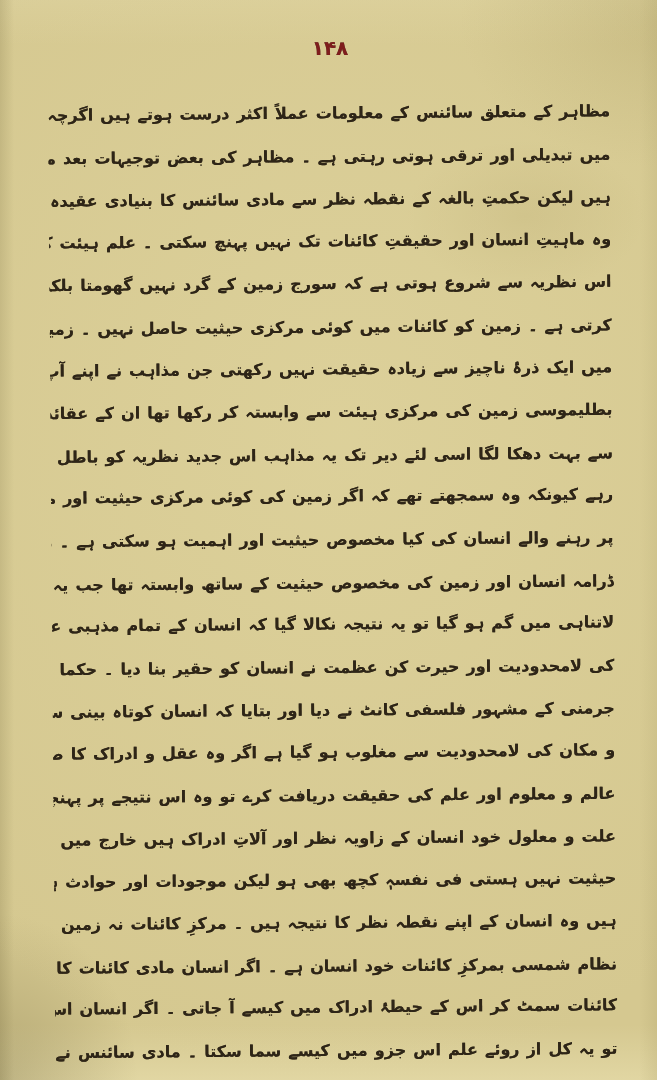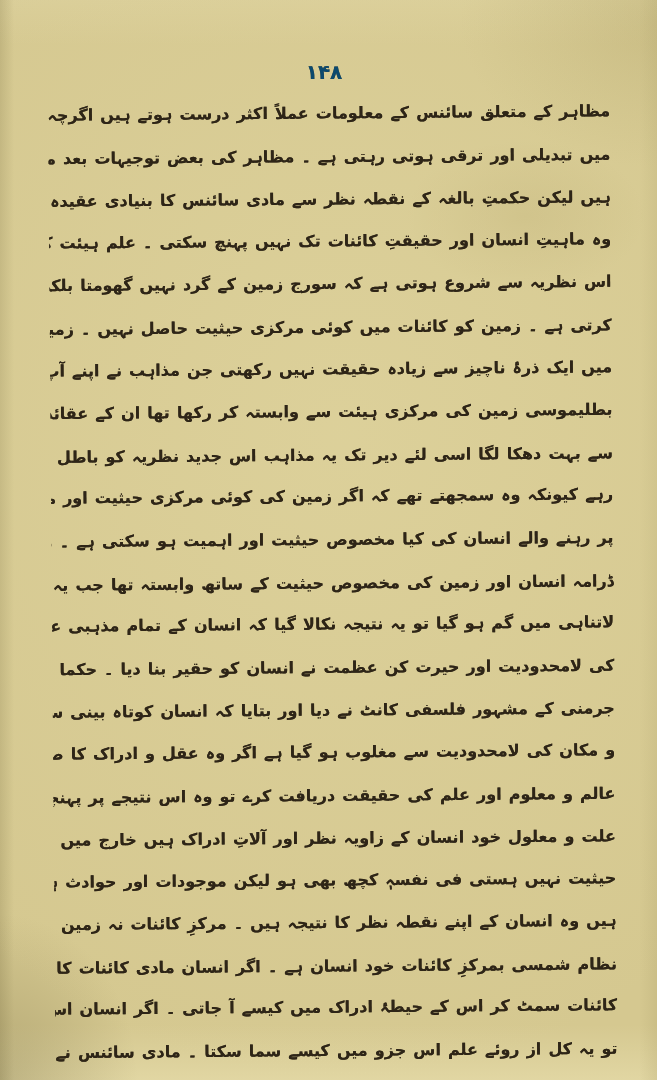--- a/index.html
+++ b/index.html
@@ -21,29 +21,28 @@
       radial-gradient(ellipse 26% 10% at 80% 20%, rgba(150,132,70,0.18), rgba(150,132,70,0) 70%),
       linear-gradient(90deg, rgba(110,100,55,0.22) 0px, rgba(110,100,55,0) 14px),
       linear-gradient(270deg, rgba(150,138,85,0.16) 0px, rgba(150,138,85,0) 18px),
       linear-gradient(0deg, rgba(235,226,178,0.55) 0px, rgba(235,226,178,0) 55px),
       linear-gradient(180deg, rgba(226,216,168,0.35) 0px, rgba(226,216,168,0) 45px);
   }
 
   .page-number {
     position: absolute;
     top: 36px;
-    left: 282px;
+    left: 288px;
     width: 84px;
     text-align: center;
     font-size: 20px;
     font-weight: 700;
-    color: #0c4a6e;
+    color: #7f1d1d;
     letter-spacing: 1px;
     text-shadow: 0 0 0.6px rgba(46,37,23,0.75);
-    margin-top: 24px;
   }
 
   .text-block {
     position: absolute;
     top: 93px;
     left: 48px;
     width: 562px;
     transform: rotate(-0.45deg);
     transform-origin: 50% 0;
   }

